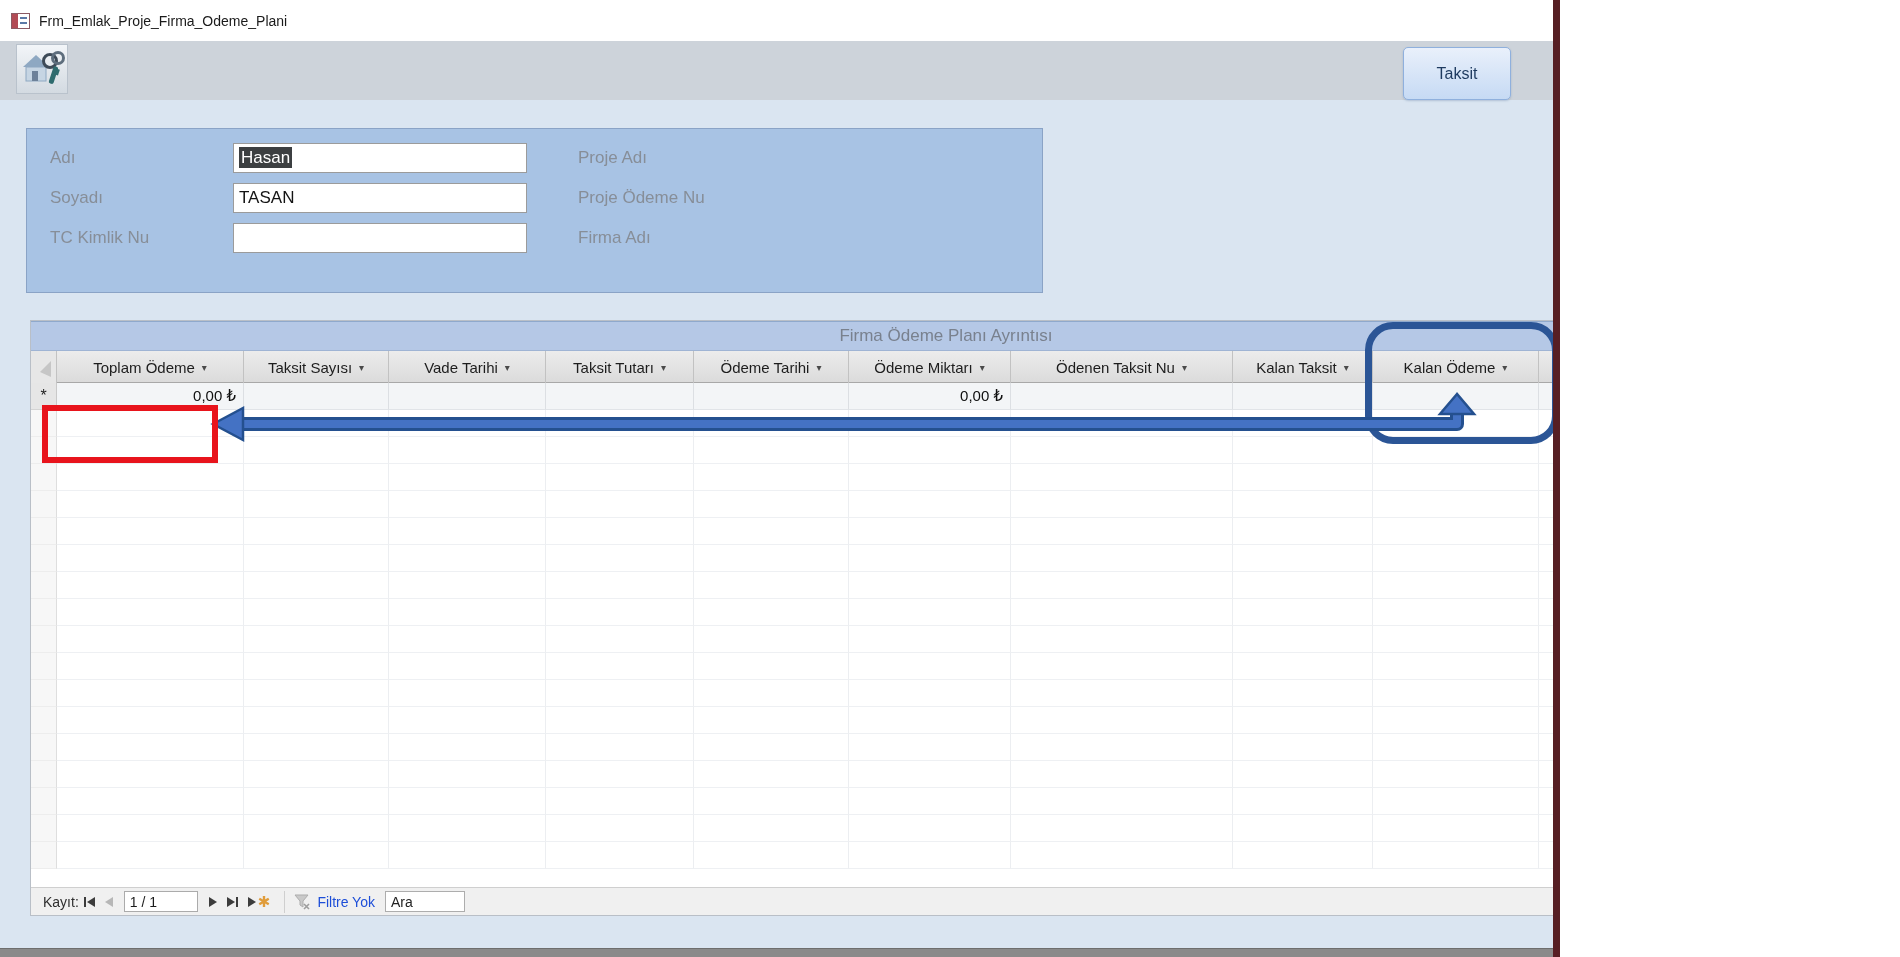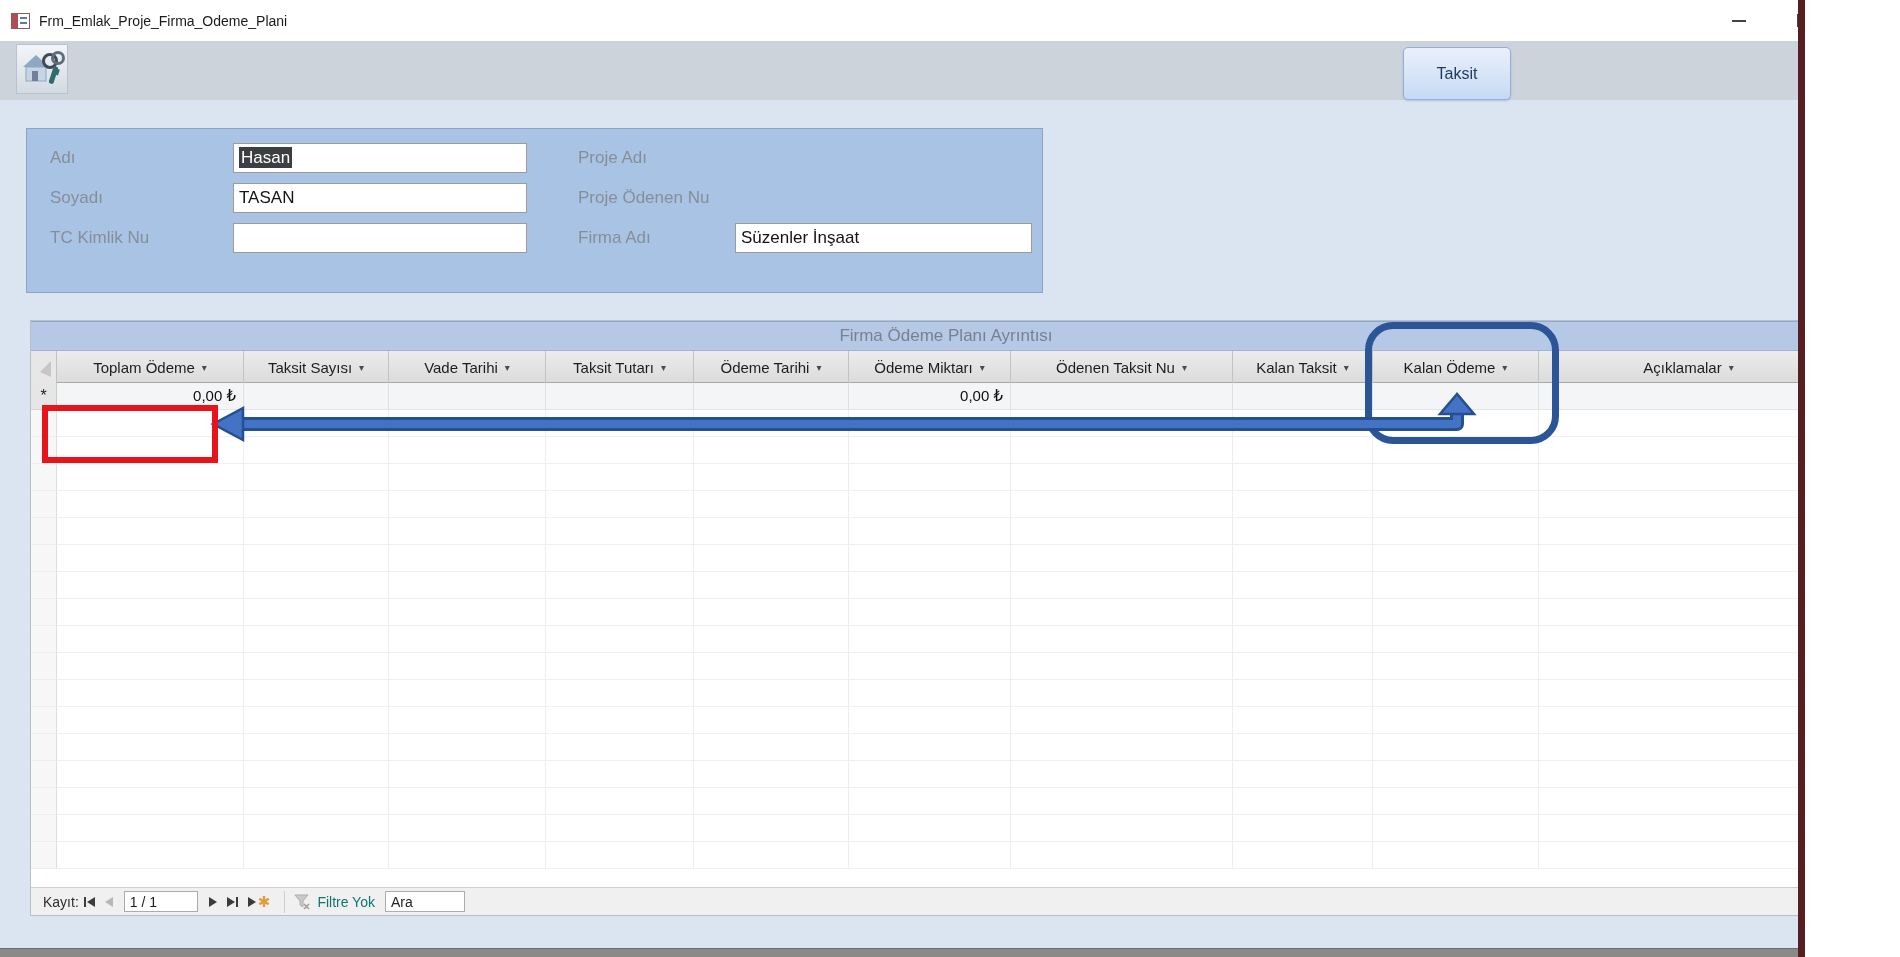--- a/index.html
+++ b/index.html
@@ -1,17 +1,17 @@
 <!DOCTYPE html>
 <html><head>
 <meta charset="utf-8">
 <style>
   html,body{margin:0;padding:0;background:#fff;}
   *{box-sizing:border-box;}
-  .screen{position:relative;width:1805px;height:957px;background:#dae5f1;overflow:hidden;
+  .screen{position:relative;width:1560px;height:957px;background:#dae5f1;overflow:hidden;
           font-family:"Liberation Sans","DejaVu Sans",sans-serif;}
 
   
   .titlebar{position:absolute;left:0;top:0;width:1900px;height:41px;background:#ffffff;
             display:flex;align-items:center;}
   .form-ico{width:19px;height:16px;border:1px solid #8b5a63;background:#fff;margin-left:11px;position:relative;}
   .form-ico .red{position:absolute;left:0;top:0;width:6px;height:100%;background:#b24b55;}
   .form-ico .l1,.form-ico .l2{position:absolute;left:8px;right:2px;height:2px;background:#5b79a6;}
   .form-ico .l1{top:3px}.form-ico .l2{top:8px}
   .wtitle{margin-left:9px;font-size:14px;color:#1a1a1a;}
@@ -72,21 +72,21 @@
   .navbtn{display:flex;align-items:center;justify-content:center;gap:1px;height:20px;padding:0 5px;}
   .tri{width:0;height:0;border-top:5px solid transparent;border-bottom:5px solid transparent;}
   .tri.left{border-right:8px solid #3c3c3c;}
   .tri.right{border-left:8px solid #3c3c3c;}
   .tri.dis.left{border-right-color:#b7b7b7;}
   .vbar{width:2px;height:10px;background:#3c3c3c;}
   .rec-box{width:74px;height:21px;border:1px solid #ababab;background:#fff;font-family:inherit;
            font-size:14px;color:#1b1b1b;padding:0 5px;margin:0 6px;}
   .newstar{color:#e09c3a;font-size:15px;font-weight:bold;margin-left:1px;line-height:10px;}
   .nav-sep{width:1px;height:22px;background:#cfcfcf;margin:0 9px;}
-  .filter-grp{display:flex;align-items:center;gap:6px;color:#0f766e;}
+  .filter-grp{display:flex;align-items:center;gap:6px;color:#1d4ed8;}
   .ara{width:80px;height:21px;border:1px solid #adadad;background:#fff;font-family:inherit;
        font-size:14px;color:#222;padding:0 5px;margin-left:10px;}
 
   
   .annotation{position:absolute;left:355px;top:514px;width:1500px;font-size:27px;color:#1b1b1b;
               letter-spacing:-0.2px;white-space:nowrap;z-index:20;}
   .annotation .red{color:#ee1111;font-weight:bold;}
   .red-rect{position:absolute;left:42px;top:405px;width:176px;height:58px;border:6px solid #e8141c;z-index:48;}
   .blue-rect{position:absolute;left:1365px;top:322px;width:194px;height:122px;border:7px solid #2b5596;
              border-radius:28px;z-index:44;}
@@ -134,23 +134,22 @@
   <button class="kapat">Taksit</button>
 
   <div class="panel"></div>
   <span class="flabel" style="left:50px;top:148px">Adı</span>
   <span class="flabel" style="left:50px;top:188px">Soyadı</span>
   <span class="flabel" style="left:50px;top:228px">TC Kimlik Nu</span>
   <div class="finput" style="left:233px;top:143px;width:294px"><span class="sel-text">Hasan</span></div>
   <input class="finput" style="left: 233px; top: 183px; width: 294px;" value="TASAN">
   <input class="finput" style="left: 233px; top: 223px; width: 294px;" value="">
   <span class="flabel" style="left:578px;top:148px">Proje Adı</span>
-  <span class="flabel" style="left:578px;top:188px">Proje Ödenen Nu</span>
+  <span class="flabel" style="left:578px;top:188px">Proje Ödeme Nu</span>
   <span class="flabel" style="left:578px;top:228px">Firma Adı</span>
-  <input class="finput" style="left: 735px; top: 223px; width: 297px;" value="Süzenler İnşaat">
 
   <div class="datasheet">
     <div class="ds-caption">Firma Ödeme Planı Ayrıntısı</div>
     <div class="ds-header" id="ds-header">
         <div class="hsel">
           <span class="tri"></span>
         </div>
         <div class="hcell" style="width: 187px;">
           <span>Toplam Ödeme</span>
           <div class="harrow">▾</div>

